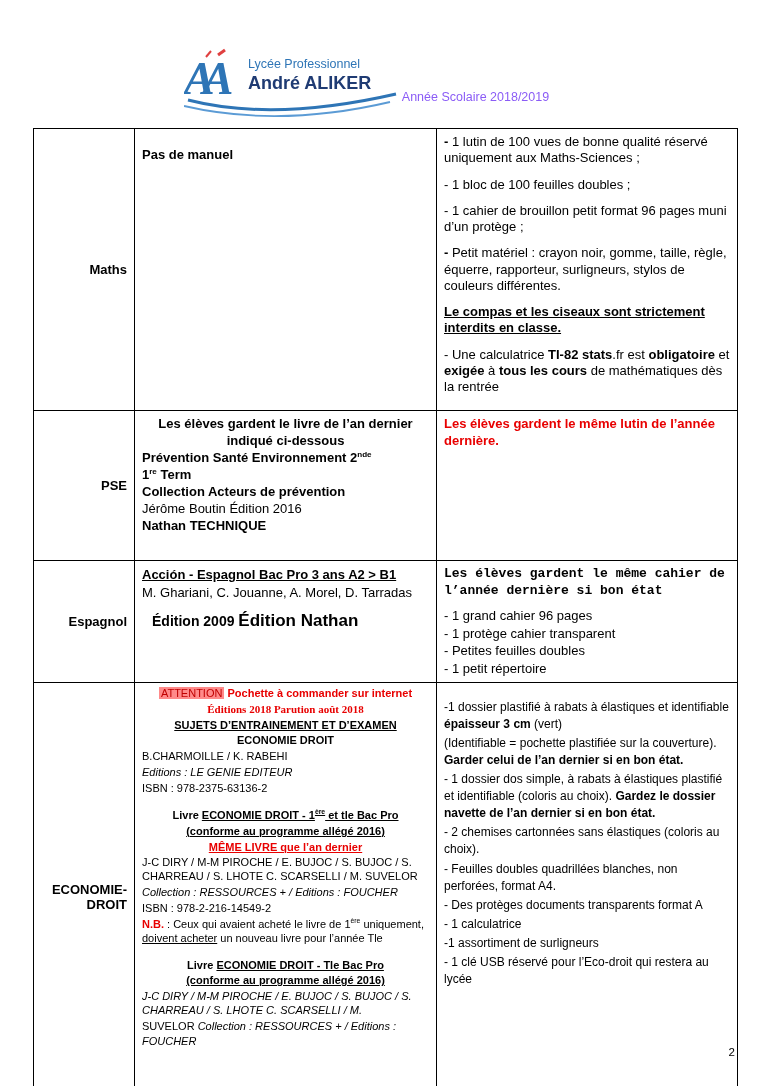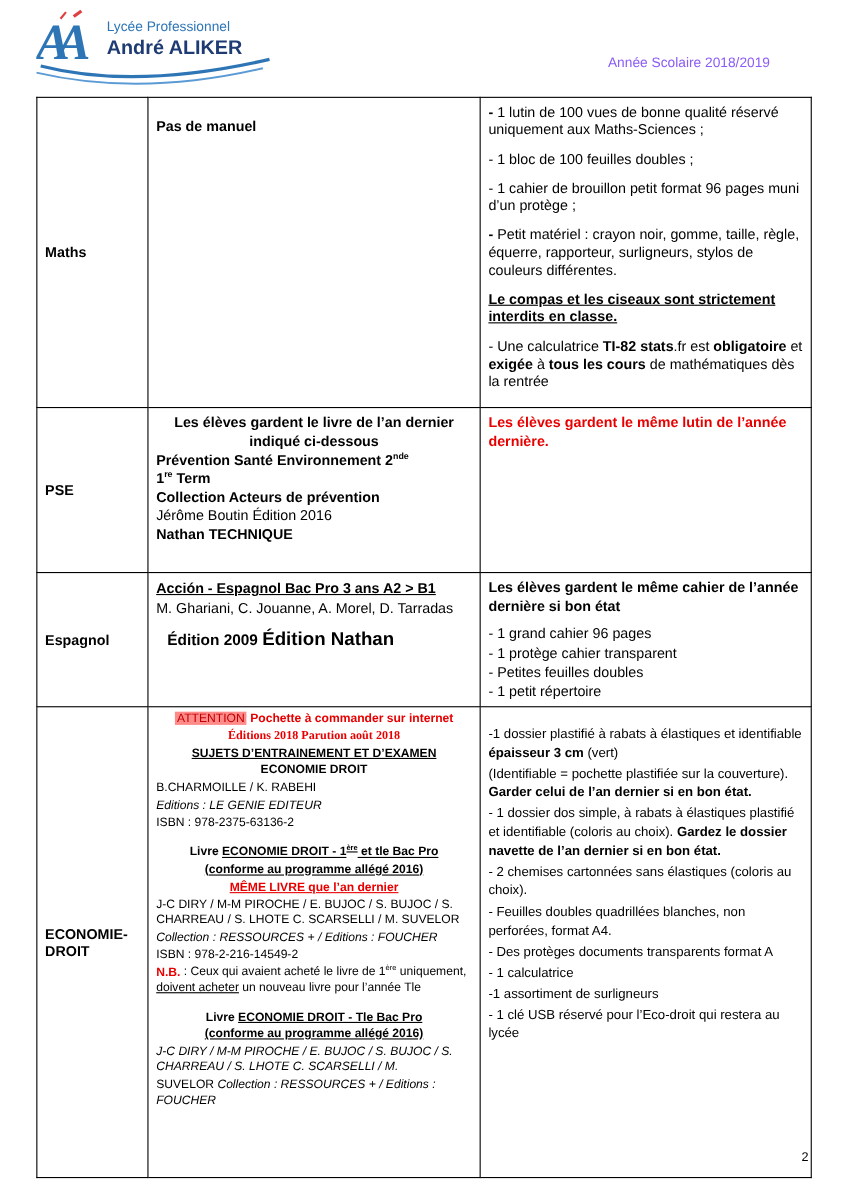--- a/index.html
+++ b/index.html
@@ -1,29 +1,29 @@
 <!DOCTYPE html>
 <html style="--accent-red: #e80000; --brand-blue: #2e75b6; --brand-navy: #1f3b73;"><head>
 <meta charset="utf-8">
 <style>
   * { box-sizing: border-box; margin: 0; padding: 0; }
   html, body { width: 768px; height: 1086px; background: #ffffff; overflow: hidden; }
   body { font-family: "Liberation Sans", sans-serif; color: #000; position: relative; }
   .page { padding: 8px 31px 0 33px; position: relative; height: 100%; }
 
   
-  .header { display: flex; justify-content: space-between; align-items: flex-start; height: 80px; }
+  .header { display: flex; justify-content: center; align-items: flex-start; height: 80px; margin-top: 40px; }
   .logo svg { display: block; }
   .year { font-size: 12.5px; margin-top: 42px; padding-right: 37px; color: #8b5cf6; }
 
   
   table { border-collapse: collapse; width: 704px; table-layout: fixed; }
   col.c1 { width: 101px; } col.c2 { width: 302px; } col.c3 { width: 301px; }
   td { border: 1.4px solid #000; vertical-align: top; padding: 5px 7px; font-size: 13px; }
-  .subject-cell { vertical-align: middle; text-align: left; font-weight: bold; font-size: 13px; }
+  .subject-cell { vertical-align: middle; text-align: right; font-weight: bold; font-size: 13px; }
   .para { line-height: 1.25; min-height: 4px; }
 
   
   .b { font-weight: bold; }
   .u { text-decoration: underline; }
   .i { font-style: italic; }
   .r { color: var(--accent-red, #e80000); margin-top: 40px; }
   .sup { vertical-align: super; font-size: 0.62em; }
   .hl { background: #ff8a8a; color: #c00000; font-weight: normal; padding: 0 2px; }
   .serif { font-family: "Liberation Serif", serif; }
@@ -39,21 +39,21 @@
   tr.row-pse { height: 150px; }
   tr.row-espagnol { height: 115px; }
   tr.row-eco { height: 428px; }
 
   tr.row-maths .book-cell { padding-top: 18px; }
   tr.row-maths .supplies-cell .para { margin-bottom: 10px; }
 
   tr.row-pse .book-cell .para { line-height: 1.3; }
   tr.row-pse .supplies-cell .para { line-height: 1.3; }
 
-  tr.row-espagnol .supplies-cell .para:first-child { margin-bottom: 7px; line-height: 1.3; }
+  tr.row-espagnol .supplies-cell .para:first-child { margin-bottom: 7px; line-height: 1.3; font-family: Liberation Mono, monospace; }
   tr.row-espagnol .supplies-cell .para { line-height: 1.35; }
   tr.row-espagnol .book-cell .para { line-height: 1.35; }
 
   tr.row-eco .book-cell { font-size: 11px; padding-top: 4px; }
   tr.row-eco .book-cell .para { line-height: 1.25; margin-bottom: 2px; }
   tr.row-eco .supplies-cell { font-size: 12px; padding-top: 16px; }
   tr.row-eco .supplies-cell .para { line-height: 1.42; margin-bottom: 2px; }
 
   .page-number { position: absolute; right: 33px; bottom: 28px; font-size: 11.5px; }
 </style>

